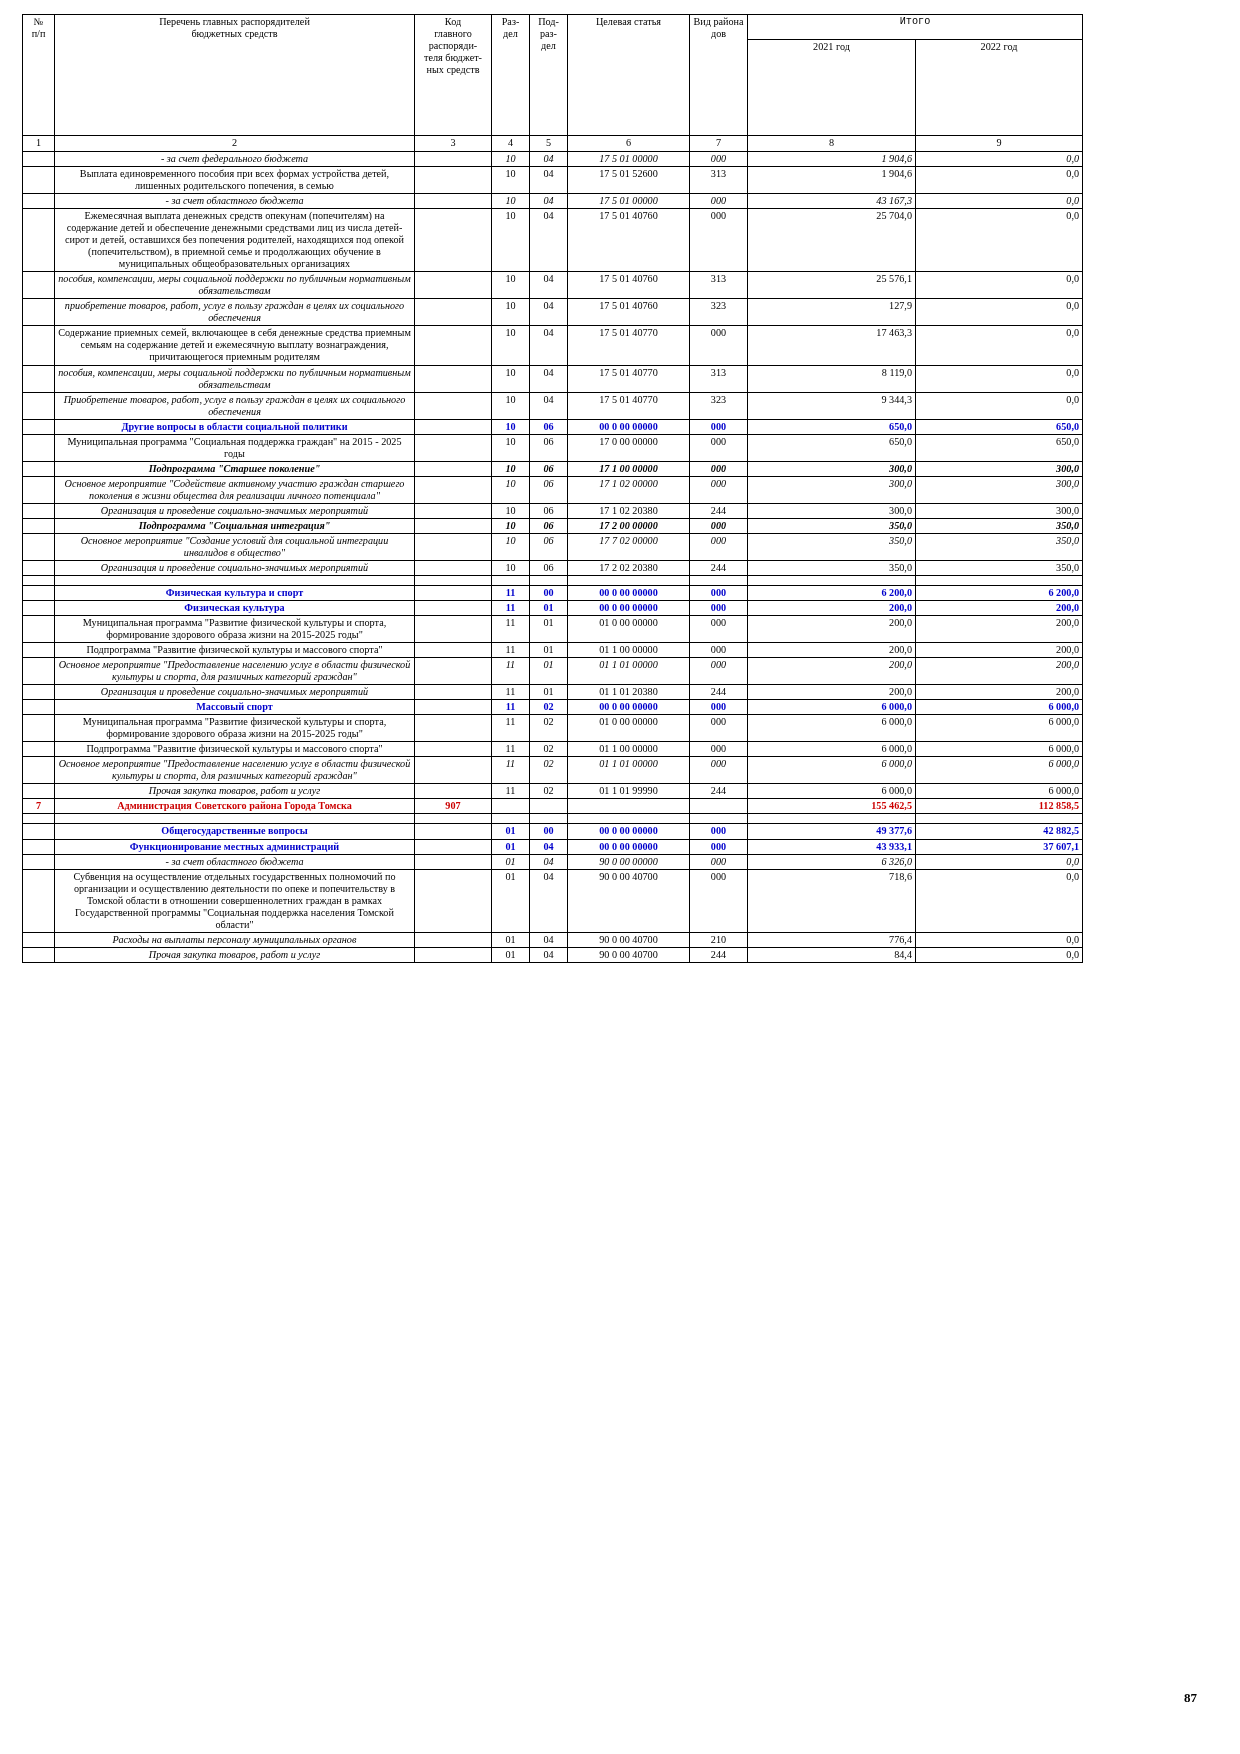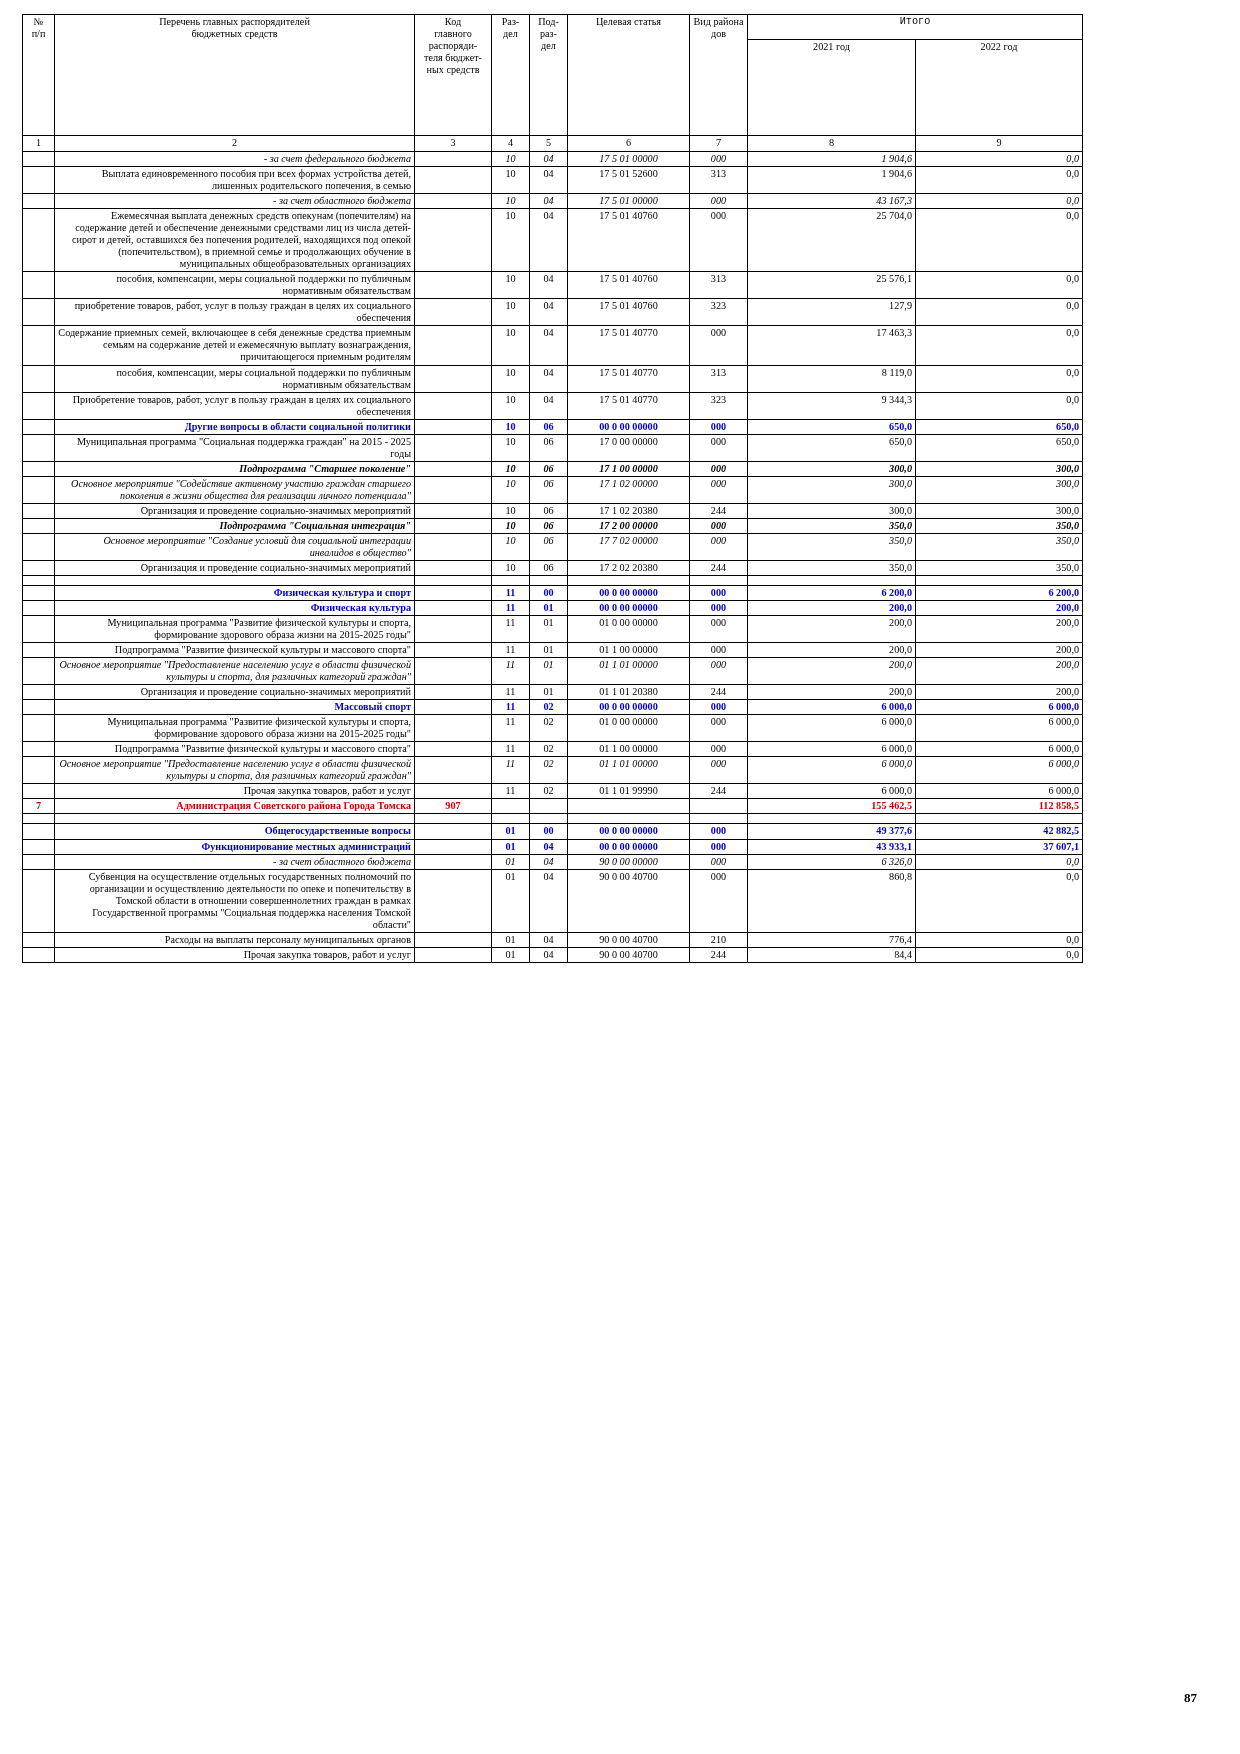--- a/index.html
+++ b/index.html
@@ -52,27 +52,27 @@
   }
   .hdr-tall { height: 118px; }
   .numrow td {
     text-align: center;
     font-size: 10.2px;
     padding: 0 2px;
     height: 13px;
   }
   td.c-num { text-align: center; }
   td.c-val { text-align: right; padding-right: 5px; }
-  td.c-name { text-align: right; }
+  td.c-name { text-align: center; }
   .ital { font-style: italic; }
   .bold { font-weight: bold; }
   .blue { color: #0000cc; font-family: Liberation Serif, serif; }
   .red { color: #cc0000; }
   .ind1 { padding-left: 8px; }
-  .ind2 { padding-left: 18px; }
+  .ind2 { padding-left: 18px; font-style: italic; }
   .spacer td { height: 7px; border-left: 1px solid #000; border-right: 1px solid #000; border-top: 1px solid #000; border-bottom: 1px solid #000; }
   .pageno {
     position: absolute;
     right: 43px;
     top: 1690px;
     font-size: 13px;
     font-weight: bold;
     font-family: "Liberation Serif", serif;
   }
   .hdr-itogo { height: 22px; font-family: Liberation Mono, monospace; }
@@ -507,21 +507,21 @@
           <td class="c-val ital">0,0</td>
         </tr>
         <tr>
           <td class="c-num "></td>
           <td class="c-name  ind1">Субвенция на осуществление отдельных государственных полномочий по организации и осуществлению деятельности по опеке и попечительству в Томской области в отношении совершеннолетних граждан в рамках Государственной программы "Социальная поддержка населения Томской области"</td>
           <td class="c-num "></td>
           <td class="c-num ">01</td>
           <td class="c-num ">04</td>
           <td class="c-num ">90 0 00 40700</td>
           <td class="c-num ">000</td>
-          <td class="c-val ">860,8</td>
+          <td class="c-val ">718,6</td>
           <td class="c-val ">0,0</td>
         </tr>
         <tr>
           <td class="c-num "></td>
           <td class="c-name  ind2">Расходы на выплаты персоналу муниципальных органов</td>
           <td class="c-num "></td>
           <td class="c-num ">01</td>
           <td class="c-num ">04</td>
           <td class="c-num ">90 0 00 40700</td>
           <td class="c-num ">210</td>

